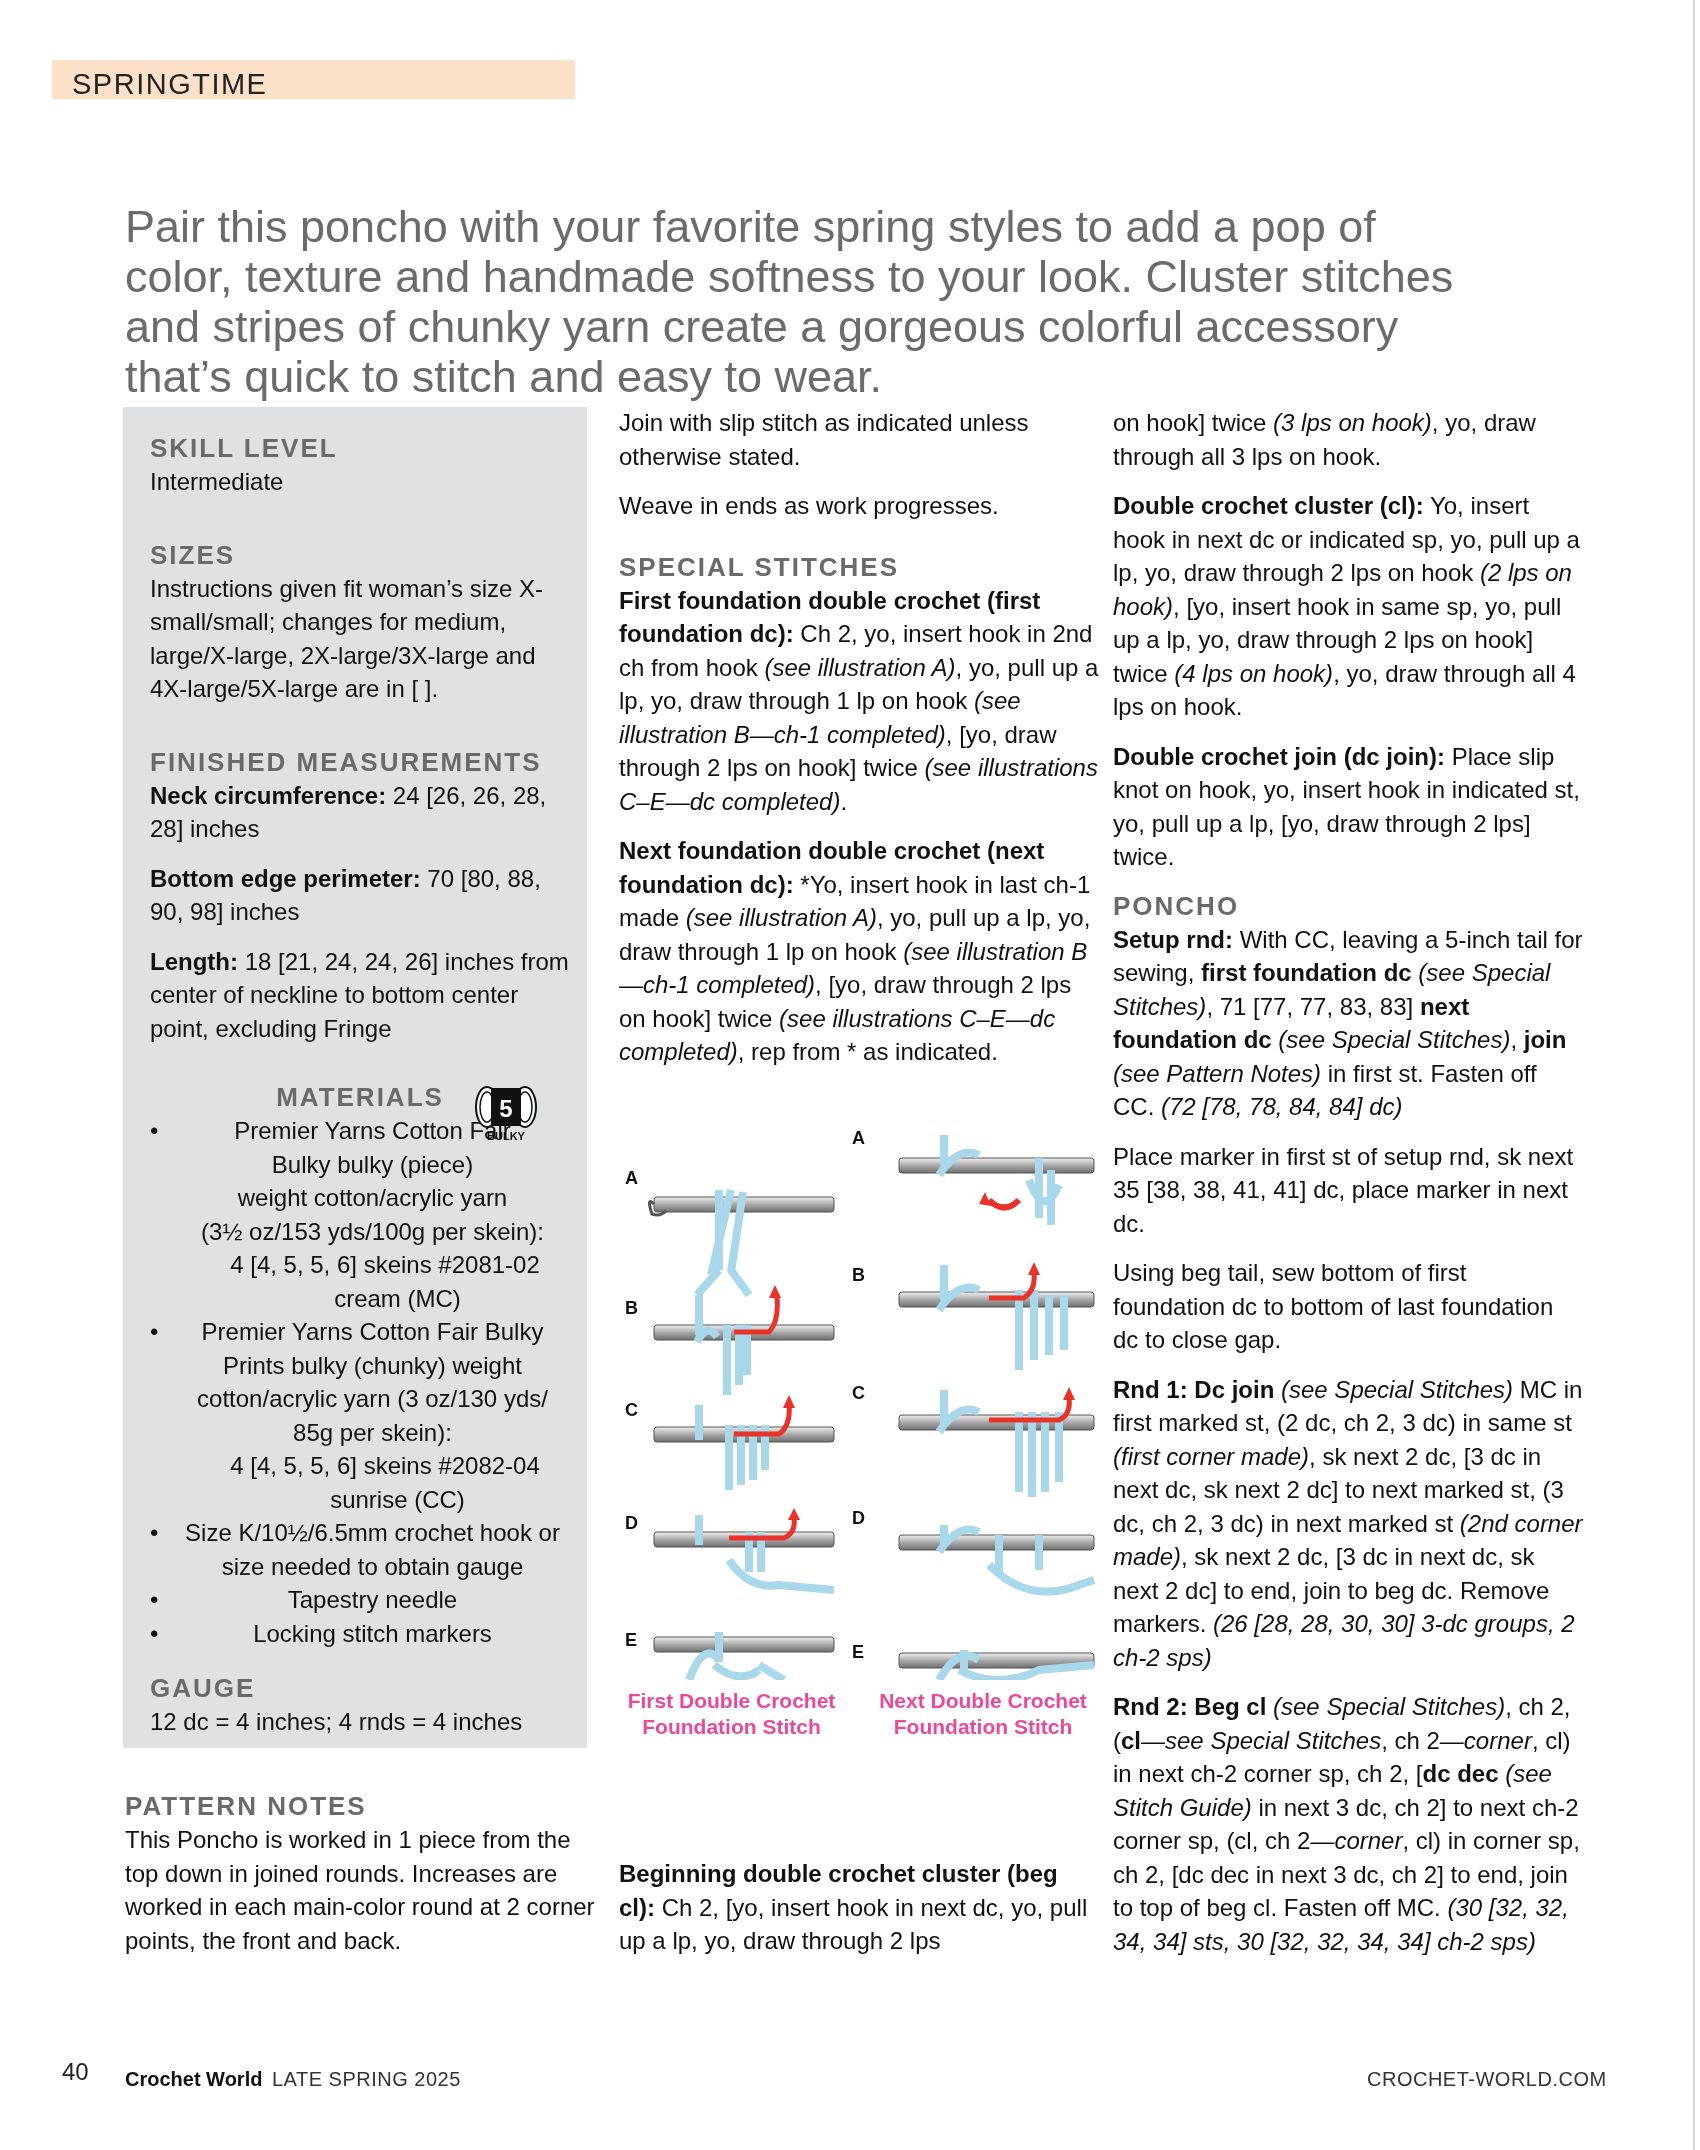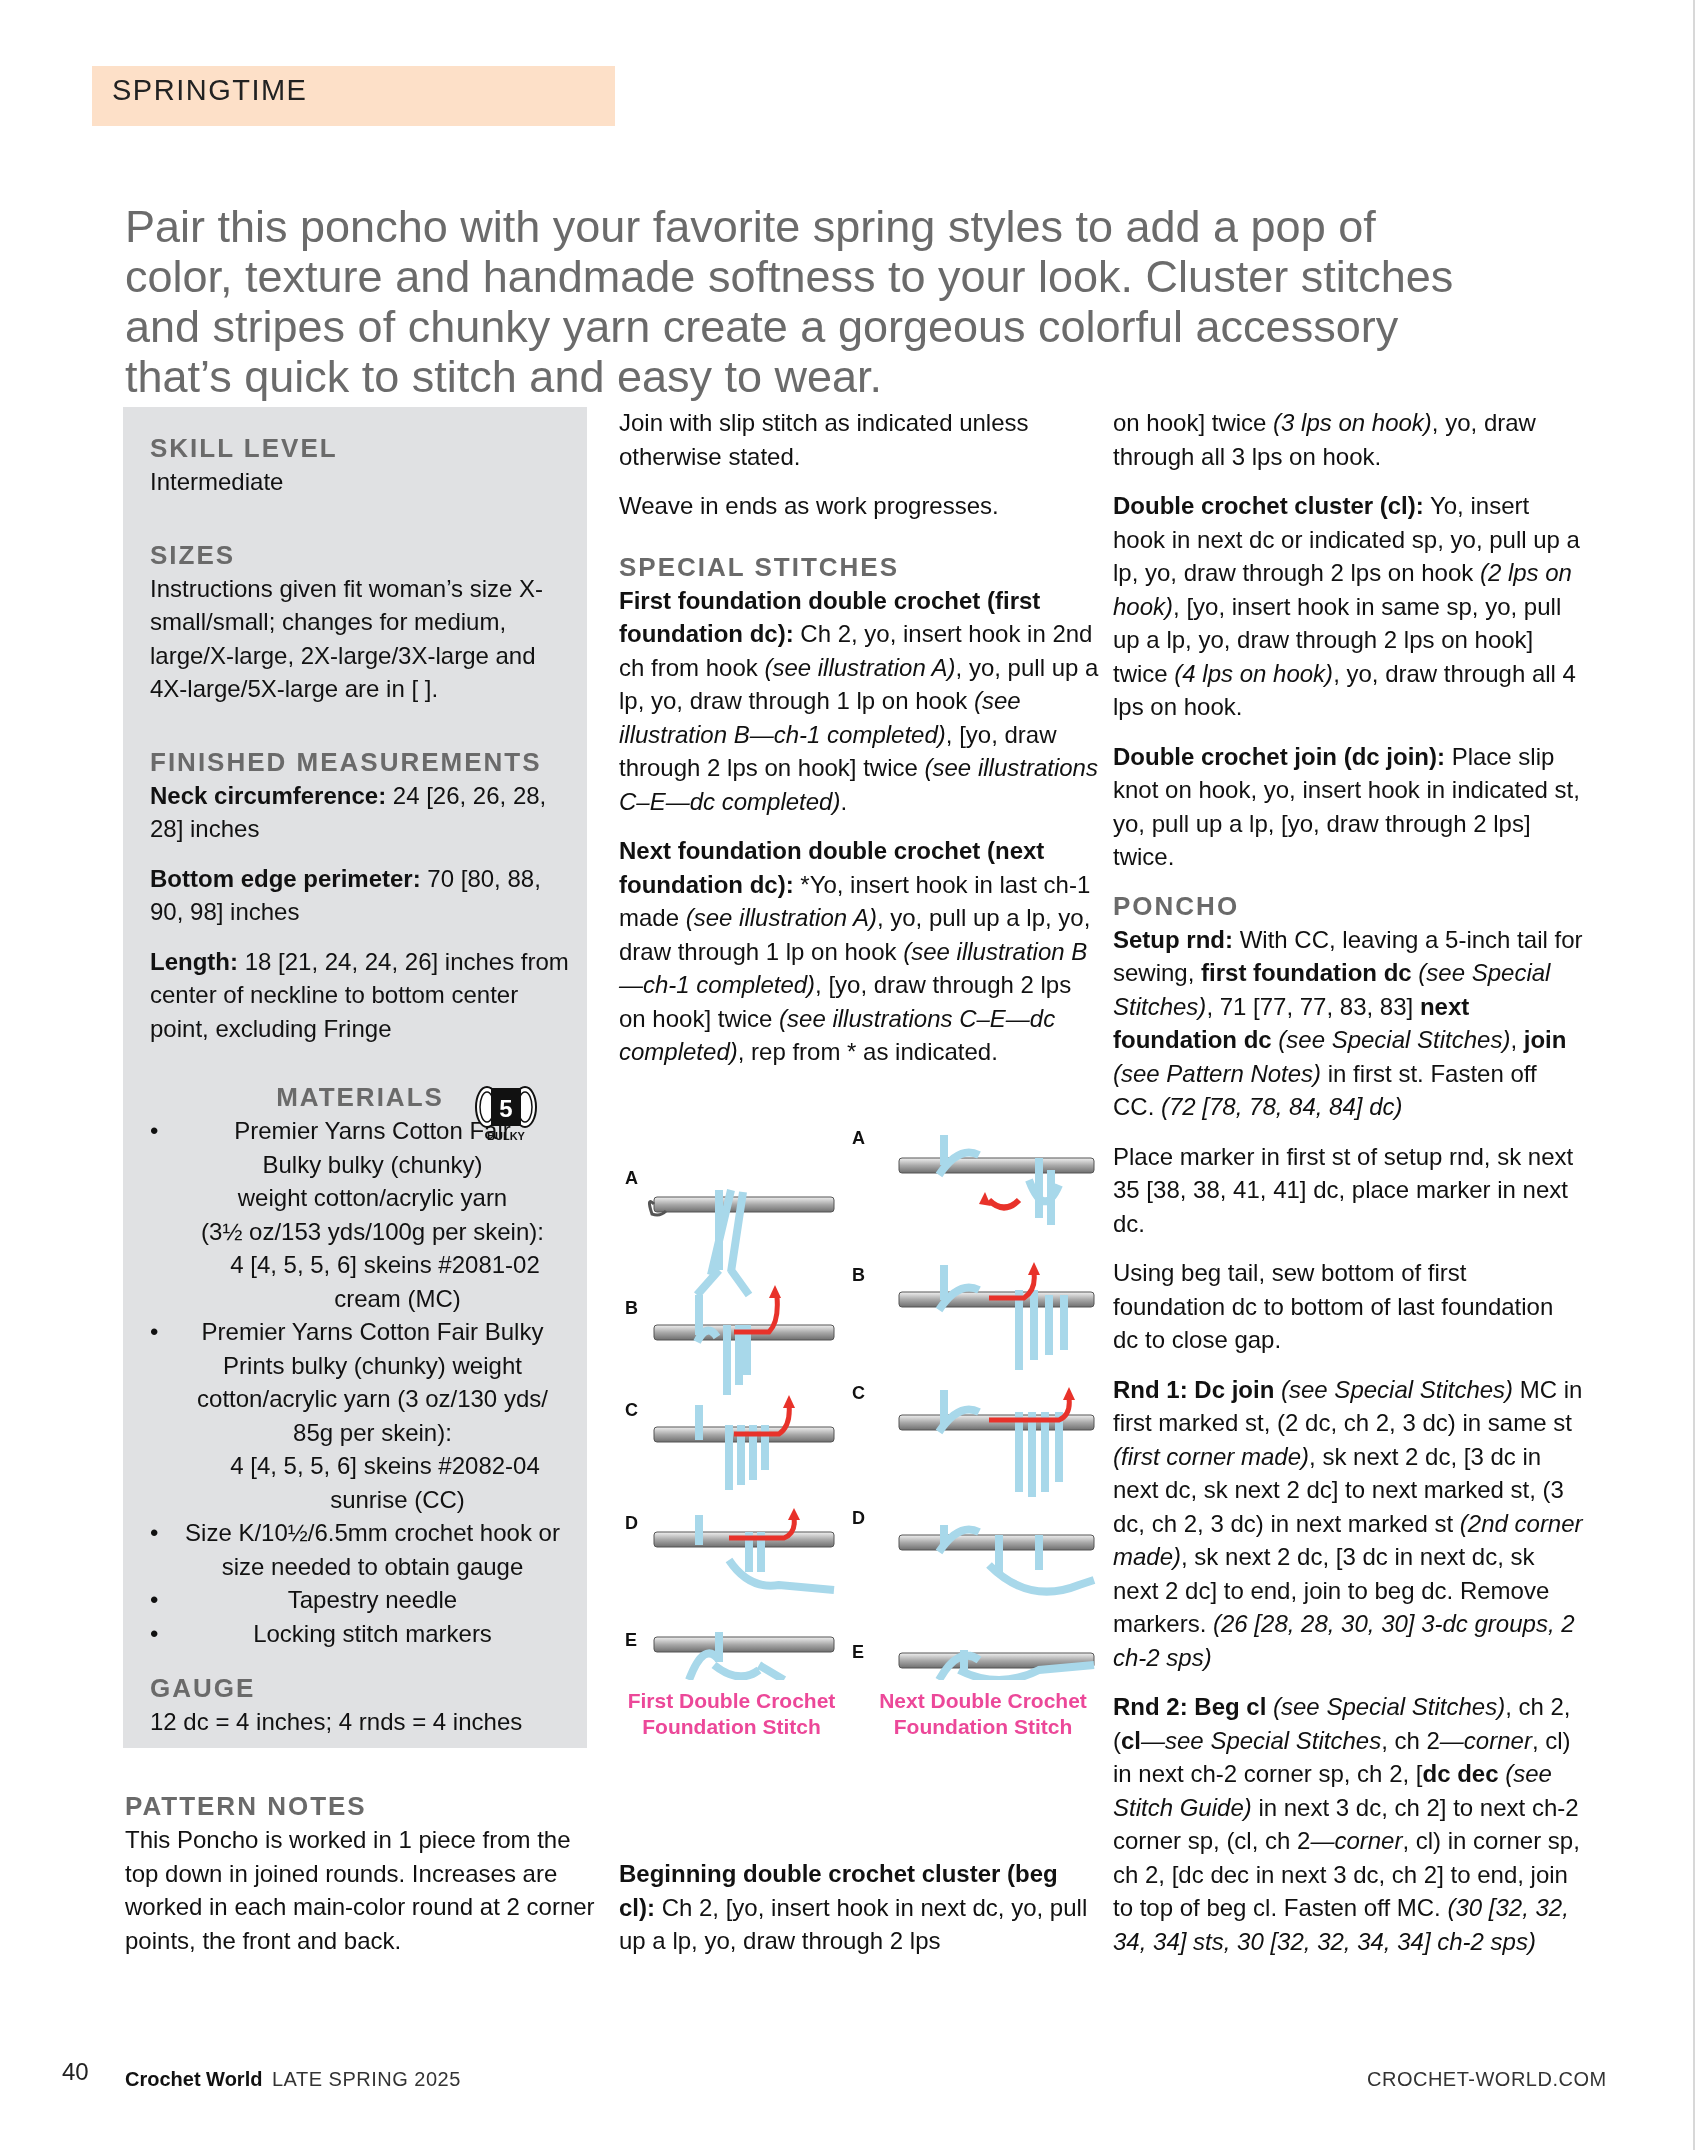--- a/index.html
+++ b/index.html
@@ -1,21 +1,21 @@
 <!DOCTYPE html>
 <html><head>
 <meta charset="utf-8">
 <style>
   * { box-sizing: border-box; margin: 0; padding: 0; }
   html, body { width: 1700px; height: 2150px; background: #ffffff; overflow: hidden; }
   body { position: relative; font-family: "Liberation Sans", "DejaVu Sans", sans-serif; color: #111; }
 
   .page-edge { position: absolute; left: 1693px; top: 0; width: 2px; height: 2150px; background: #d8d8d8; }
 
-  .banner { position: absolute; left: 52px; top: 66px; width: 523px; height: 60px; background: #fde0c8; margin-left: 40px; }
+  .banner { position: absolute; left: 52px; top: 60px; width: 523px; height: 39px; background: #fde0c8; }
   .banner-small { position: absolute; left: 20px; top: 8px; font-size: 29px; letter-spacing: 1.5px; color: #222; font-weight: 300; }
   .banner-script { position: absolute; left: 226px; top: -12px; font-family: "DejaVu Serif", serif; font-style: italic; font-size: 52px; color: #111; letter-spacing: 1px; }
 
   .intro { position: absolute; left: 125px; top: 174px; width: 1350px; font-size: 45px; line-height: 50px; color: #6b6b6b; font-weight: 300; margin-top: 28px; }
 
   .sidebar { position: absolute; left: 123px; top: 407px; width: 464px; height: 1341px; background: #e0e1e3; }
   .col { position: absolute; font-size: 24px; line-height: 33.5px; color: #111; }
   .sb-inner { left: 150px; top: 432px; width: 420px; }
   .mid { left: 619px; top: 406px; width: 480px; }
   .right { left: 1113px; top: 406px; width: 470px; }
@@ -69,21 +69,21 @@
     <div class="hdg">FINISHED MEASUREMENTS</div>
     <div class="para"><span class="b">Neck circumference:</span><span> 24 [26, 26, 28, 28] inches</span></div>
     <div class="para"><span class="b">Bottom edge perimeter:</span><span> 70 [80, 88, 90, 98] inches</span></div>
     <div class="para"><span class="b">Length:</span><span> 18 [21, 24, 24, 26] inches from center of neckline to bottom center point, excluding Fringe</span></div>
   </div>
   <div class="sec" style="margin-top:36px;text-align:center;">
     <div class="hdg">MATERIALS</div>
     <ul class="mat">
       <li>
         <span style="display:block">Premier Yarns Cotton Fair</span>
-        <span style="display:block">Bulky bulky (chunky)</span>
+        <span style="display:block">Bulky bulky (piece)</span>
         <span style="display:block">weight cotton/acrylic yarn</span>
         <span style="display:block">(3½ oz/153 yds/100g per skein):</span>
         <span class="indent1">4 [4, 5, 5, 6] skeins #2081-02</span>
         <span class="indent2">cream (MC)</span>
       </li>
       <li>
         <span style="display:block">Premier Yarns Cotton Fair Bulky</span>
         <span style="display:block">Prints bulky (chunky) weight</span>
         <span style="display:block">cotton/acrylic yarn (3 oz/130 yds/</span>
         <span style="display:block">85g per skein):</span>

